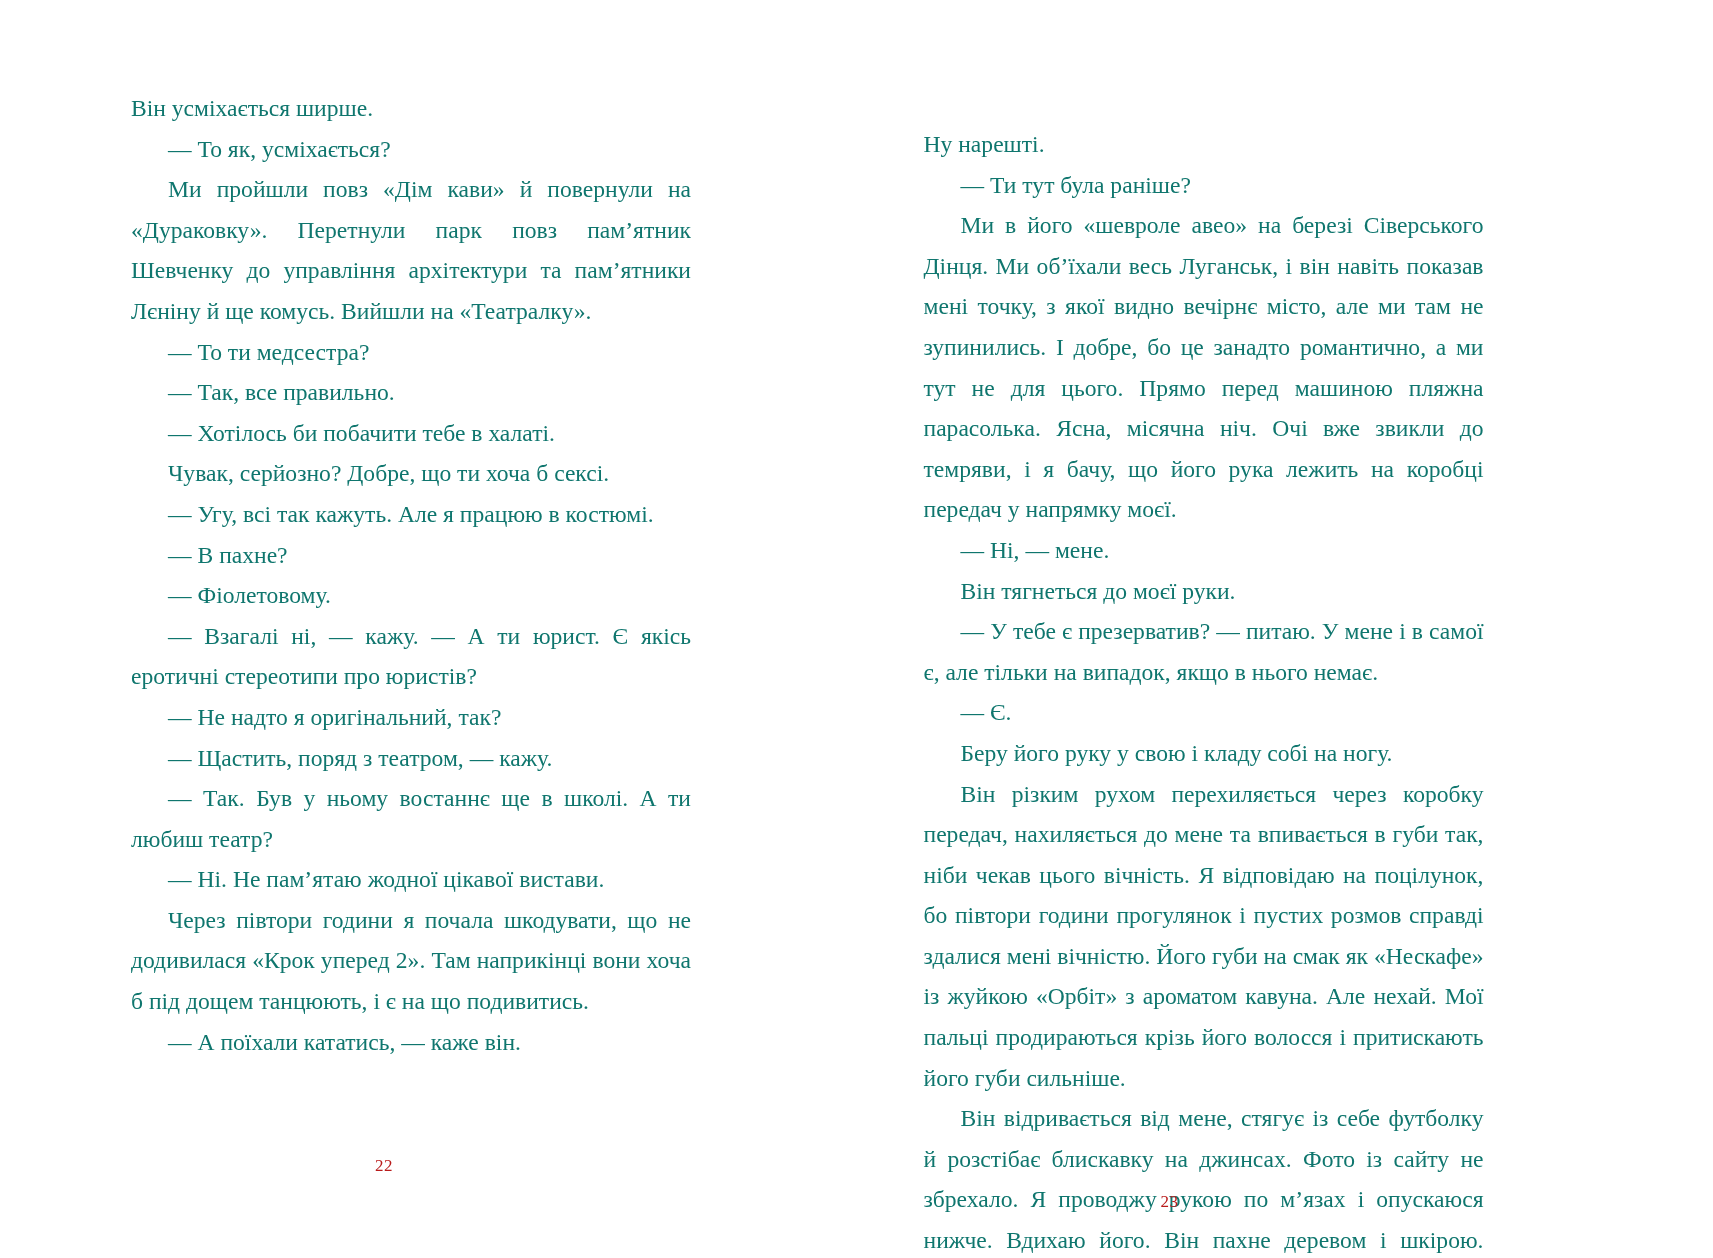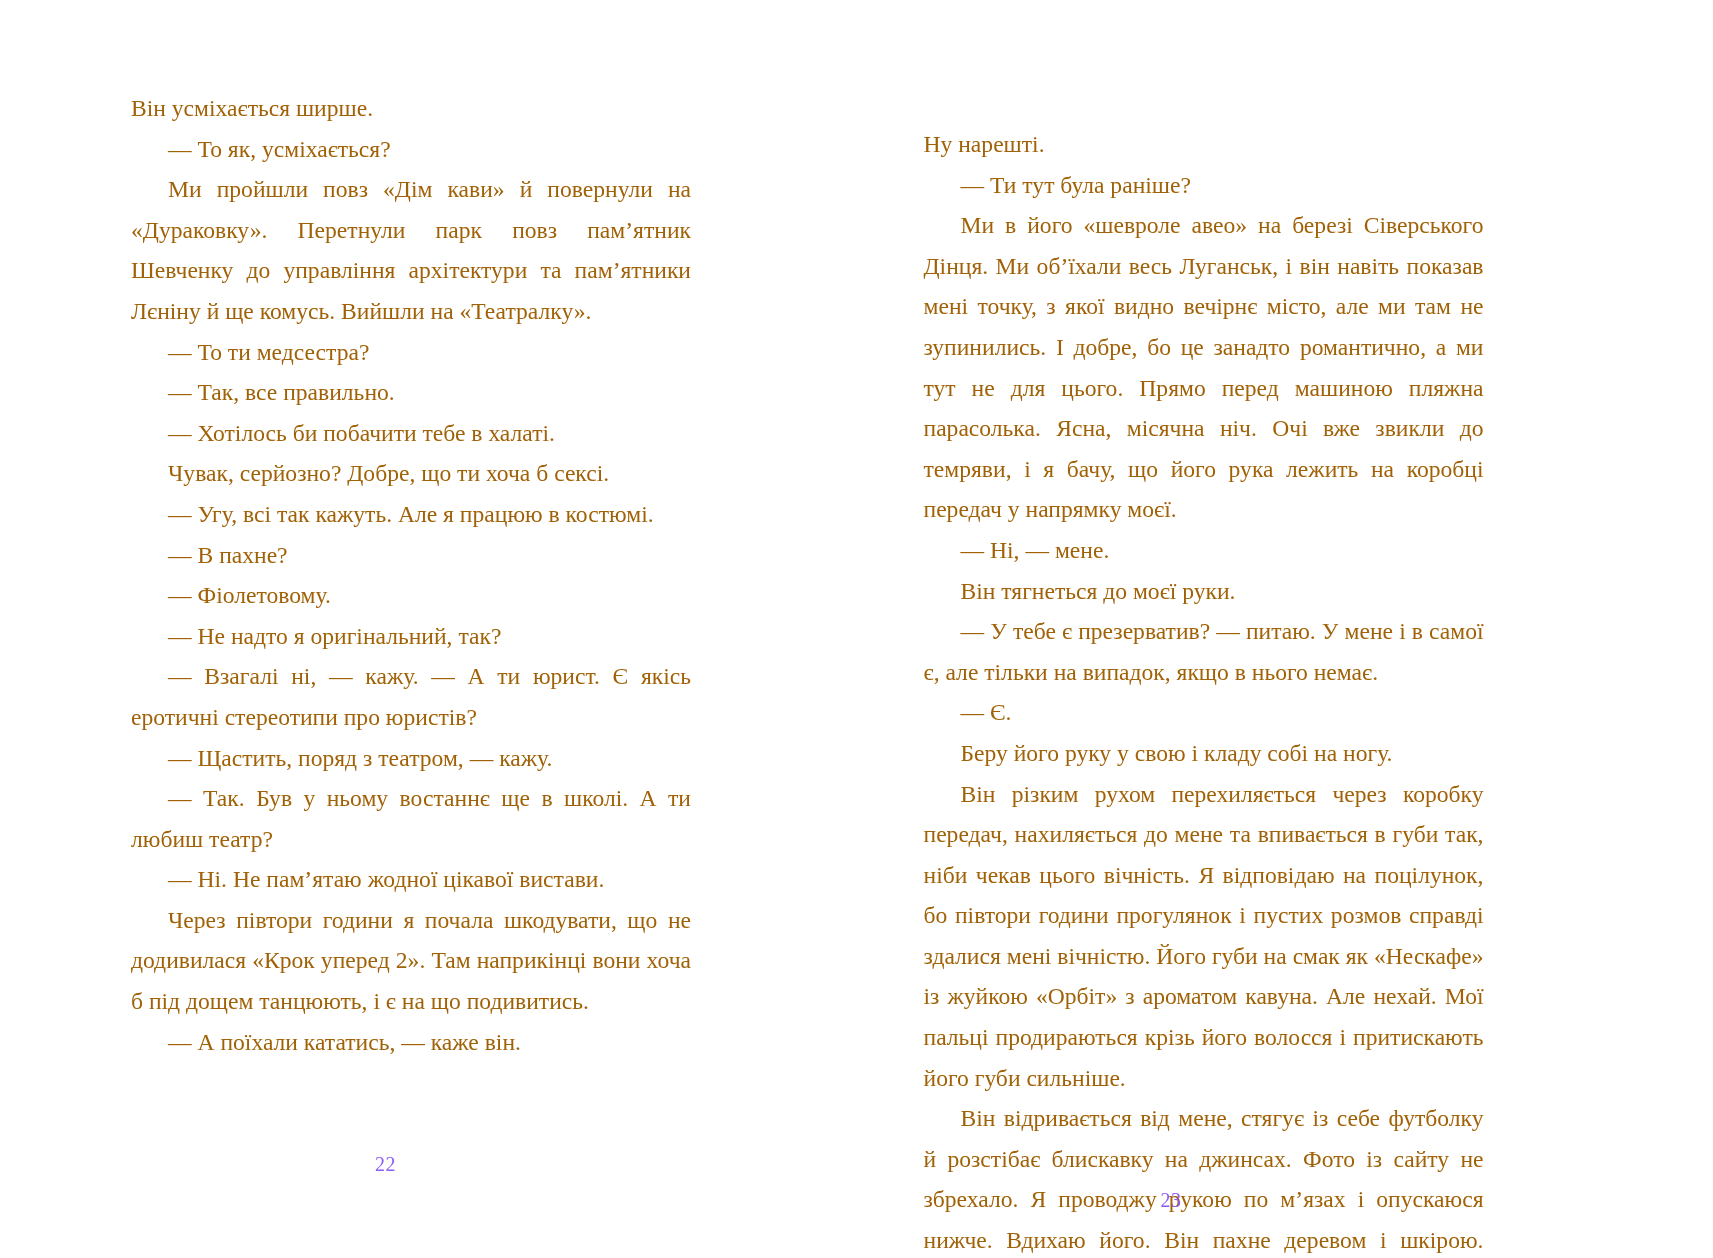--- a/index.html
+++ b/index.html
@@ -31,37 +31,37 @@
   .page-right { padding: 88px 0 0 0; margin-top: 36px; }
 
   .textblock {
     width: 560px;
     font-size: 23.6px;
     line-height: 40.6px;
     text-align: justify;
     text-justify: inter-word;
     hyphens: manual;
     -webkit-hyphens: manual;
-    color: #a16207;
+    color: #0f766e;
   }
   .page-left .textblock  { margin-left: 131px; }
   .page-right .textblock { margin-left: 67px; }
 
   .textblock p {
     margin: 0;
     text-indent: 37px;
   }
   .textblock p.noindent { text-indent: 0; }
 
   .folio {
     position: absolute;
     bottom: 82px;
-    font-size: 20px;
+    font-size: 17px;
     letter-spacing: 0.5px;
-    color: #8b5cf6;
+    color: #b91c1c;
     font-family: "Liberation Serif", "DejaVu Serif", serif;
   }
   .folio-left  { left: 375px; }
   .folio-right { left: 1160px; }
   
   .page-right .folio-right { left: 304px; }
 </style>
 </head>
 <body>
 
@@ -72,22 +72,22 @@
       <p class="noindent">Він усміхається ширше.</p>
       <p>— То як, усміхається?</p>
       <p>Ми пройшли повз «Дім кави» й повернули на «Дураков­ку». Перетнули парк повз пам’ятник Шевченку до управлін­ня архітектури та пам’ятники Лєніну й ще комусь. Вийшли на «Театралку».</p>
       <p>— То ти медсестра?</p>
       <p>— Так, все правильно.</p>
       <p>— Хотілось би побачити тебе в халаті.</p>
       <p>Чувак, серйозно? Добре, що ти хоча б сексі.</p>
       <p>— Угу, всі так кажуть. Але я працюю в костюмі.</p>
       <p>— В пахне?</p>
       <p>— Фіолетовому.</p>
+      <p>— Взагалі ні, — кажу. — А ти юрист. Є якісь еротичні сте­реотипи про юристів?</p>
       <p>— Не надто я оригінальний, так?</p>
-      <p>— Взагалі ні, — кажу. — А ти юрист. Є якісь еротичні сте­реотипи про юристів?</p>
       <p>— Щастить, поряд з театром, — кажу.</p>
       <p>— Так. Був у ньому востаннє ще в школі. А ти любиш театр?</p>
       <p>— Ні. Не пам’ятаю жодної цікавої вистави.</p>
       <p>Через півтори години я почала шкодувати, що не доди­вилася «Крок уперед 2». Там наприкінці вони хоча б під до­щем танцюють, і є на що подивитись.</p>
       <p>— А поїхали кататись, — каже він.</p>
     </div>
     <div class="folio folio-left">22</div>
   </div>
 
   <div class="page page-right">

